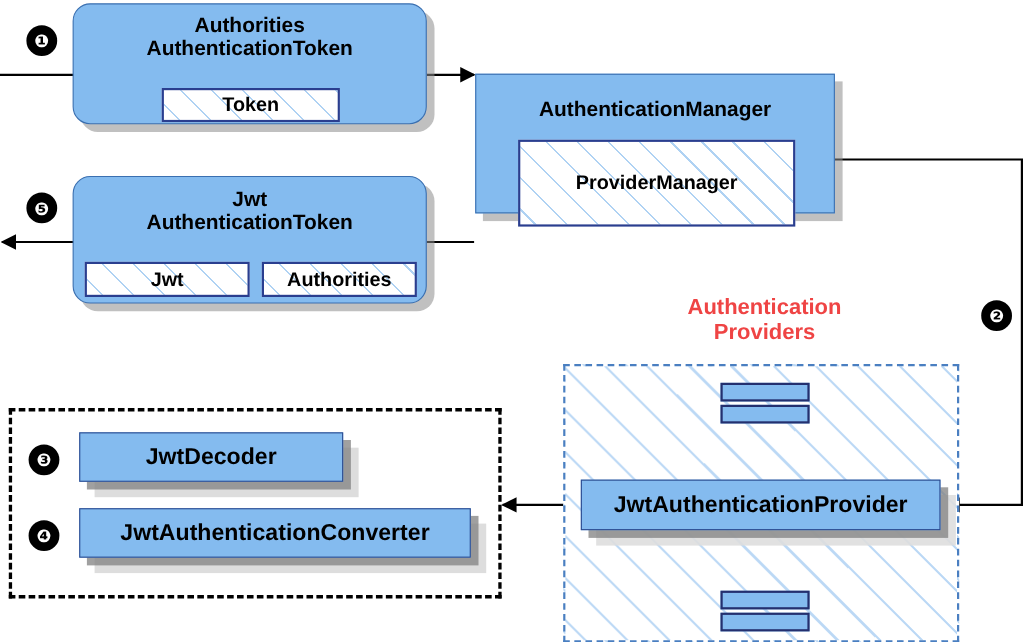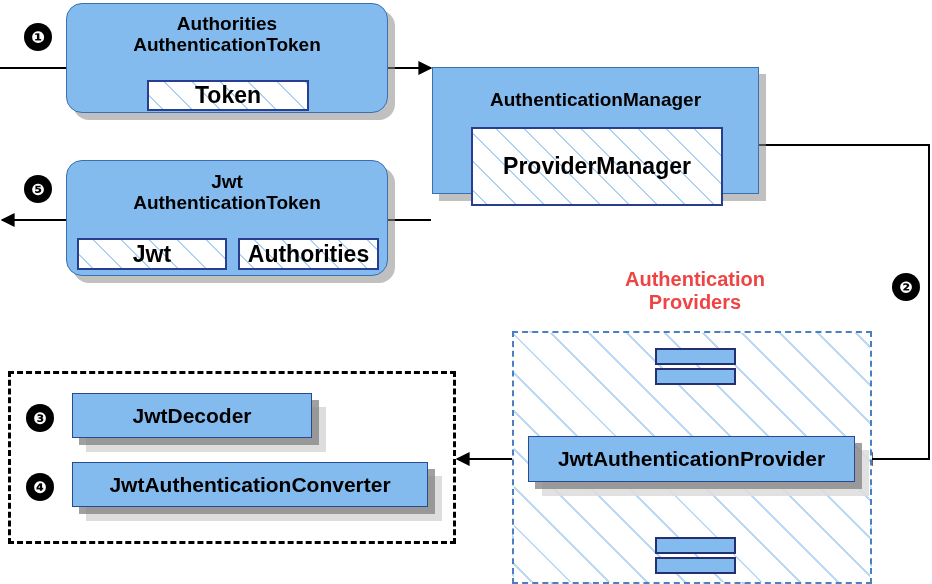--- a/index.html
+++ b/index.html
@@ -23,21 +23,21 @@
   }
   
   .slot{
     position:absolute;box-sizing:border-box;
     border:2px solid #2A3E8F;background:#ffffff;
     background-image:repeating-linear-gradient(45deg,
         rgba(255,255,255,0) 0 9px,
         #AFD2F3 9px 10.5px,
         rgba(255,255,255,0) 10.5px 20px);
     display:flex;align-items:center;justify-content:center;
-    font-weight:bold;font-size:23px;color:#000;
+    font-weight:bold;font-size:18px;color:#000;
   }
 
   
   .sqbox{
     background:#84BBEF;border:1.5px solid #3A6FB0;
     box-shadow:7px 7px 0 0 rgba(140,140,140,.55);
     z-index:6;
   }
   .sqbox .title{
     position:absolute;left:0;right:0;text-align:center;

